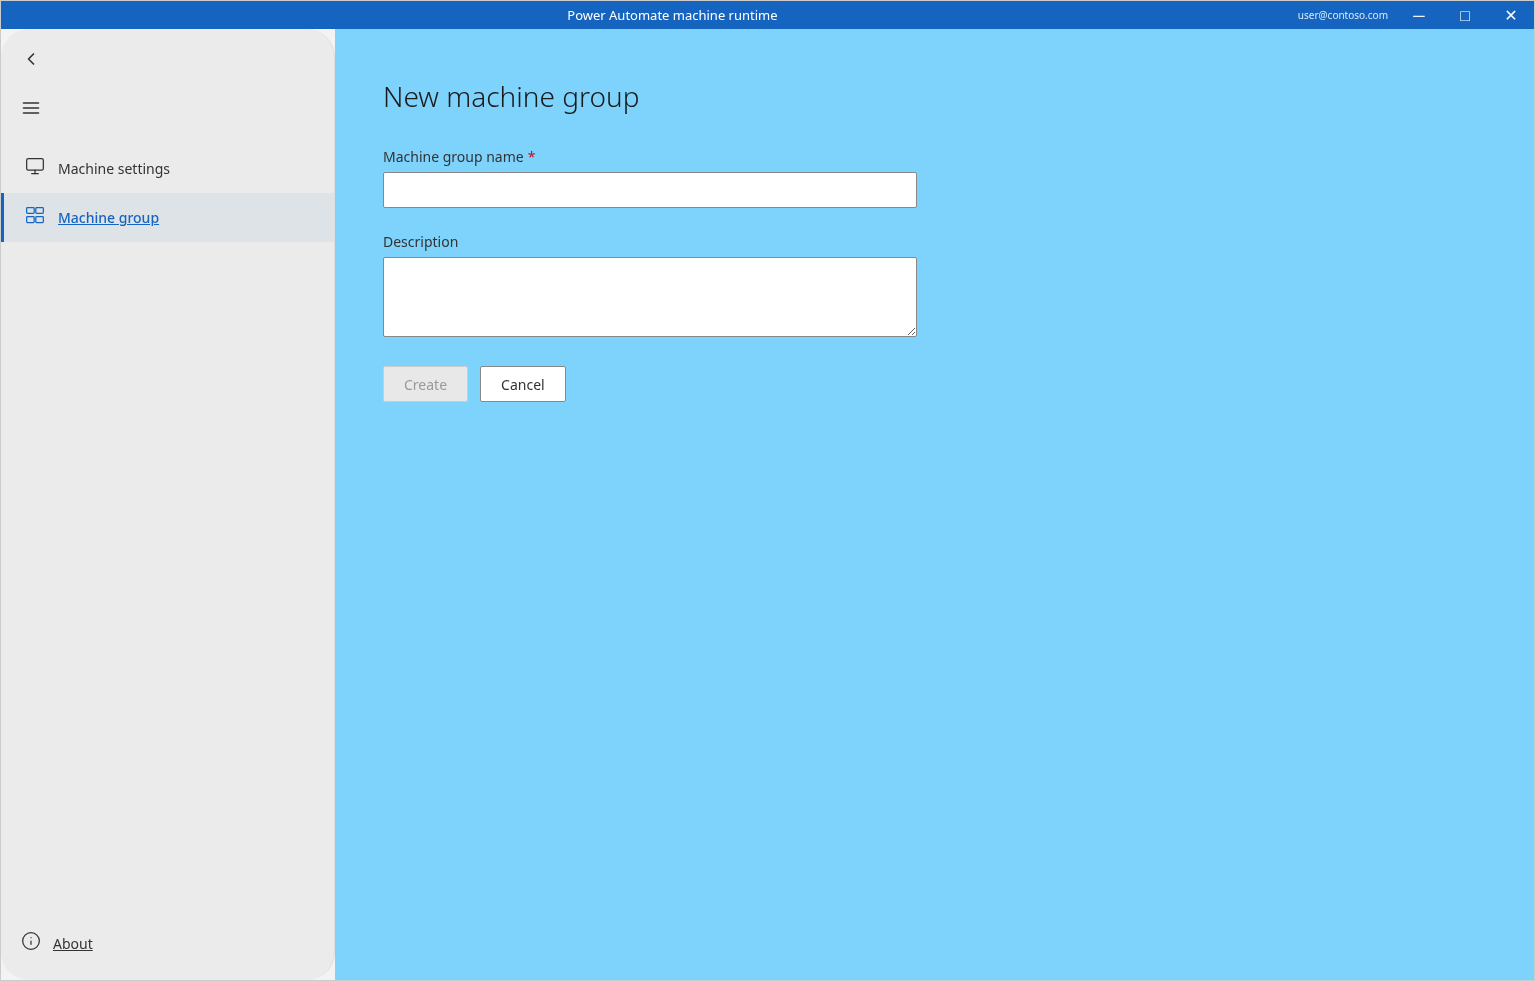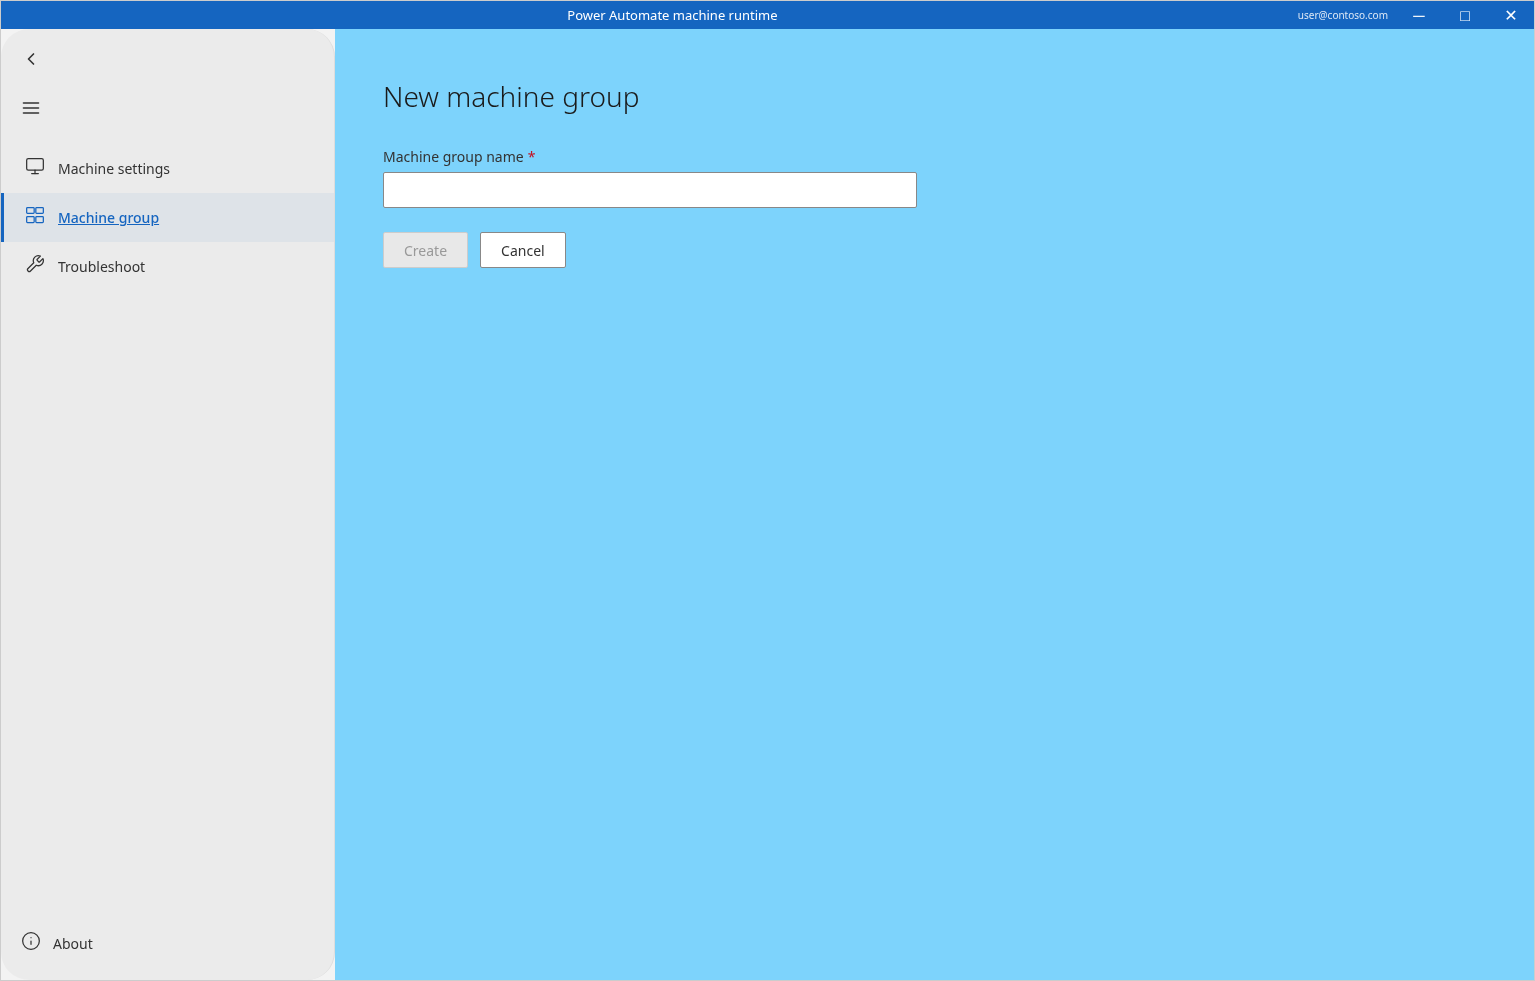--- a/index.html
+++ b/index.html
@@ -167,20 +167,21 @@
     }
 
     .about-item {
       display: flex;
       align-items: center;
       gap: 12px;
       cursor: pointer;
       color: #333;
       font-size: 14px;
       padding: 8px 0;
+      text-decoration: underline;
     }
 
     .about-icon {
       font-size: 18px;
     }
 
     
     .content {
       flex: 1;
       background: #7dd3fc;
@@ -331,28 +332,20 @@
             <svg class="icon-svg" viewBox="0 0 24 24" fill="none" stroke="#1565c0" stroke-width="1.5" stroke-linecap="round" stroke-linejoin="round">
               <rect x="2" y="3" width="9" height="7" rx="1"></rect>
               <rect x="13" y="3" width="9" height="7" rx="1"></rect>
               <rect x="2" y="14" width="9" height="7" rx="1"></rect>
               <rect x="13" y="14" width="9" height="7" rx="1"></rect>
             </svg>
           </span>
           <span class="nav-label">Machine group</span>
         </div>
 
-        <div class="nav-item">
-          <span class="nav-icon">
-            <svg class="icon-svg" viewBox="0 0 24 24" fill="none" stroke="#333" stroke-width="1.5" stroke-linecap="round" stroke-linejoin="round">
-              <path d="M14.7 6.3a1 1 0 0 0 0 1.4l1.6 1.6a1 1 0 0 0 1.4 0l3.77-3.77a6 6 0 0 1-7.94 7.94l-6.91 6.91a2.12 2.12 0 0 1-3-3l6.91-6.91a6 6 0 0 1 7.94-7.94l-3.76 3.76z"></path>
-            </svg>
-          </span>
-          <span class="nav-label">Troubleshoot</span>
-        </div>
       </nav>
 
       <div class="sidebar-bottom">
         <div class="about-item">
           <span class="about-icon">
             <svg class="icon-svg" viewBox="0 0 24 24" fill="none" stroke="#333" stroke-width="1.5" stroke-linecap="round" stroke-linejoin="round">
               <circle cx="12" cy="12" r="10"></circle>
               <line x1="12" y1="8" x2="12" y2="8"></line>
               <line x1="12" y1="12" x2="12" y2="16"></line>
             </svg>
@@ -366,20 +359,26 @@
       <h1 class="page-title">New machine group</h1>
 
       <div class="form-group">
         <div class="form-label">
           <span>Machine group name</span>
           <span class="required-star">*</span>
         </div>
         <input type="text" class="form-input" placeholder="" style="">
       </div>
 
+      <div class="form-group">
+        <div class="form-label">
+          <span>Description</span>
+        </div>
+        <textarea class="form-textarea" placeholder="" style=""></textarea>
+      </div>
 
       <div class="form-actions">
         <button class="btn btn-primary">Create</button>
         <button class="btn btn-secondary">Cancel</button>
       </div>
     </div>
   </div>
 </div>
 
 </body></html>

